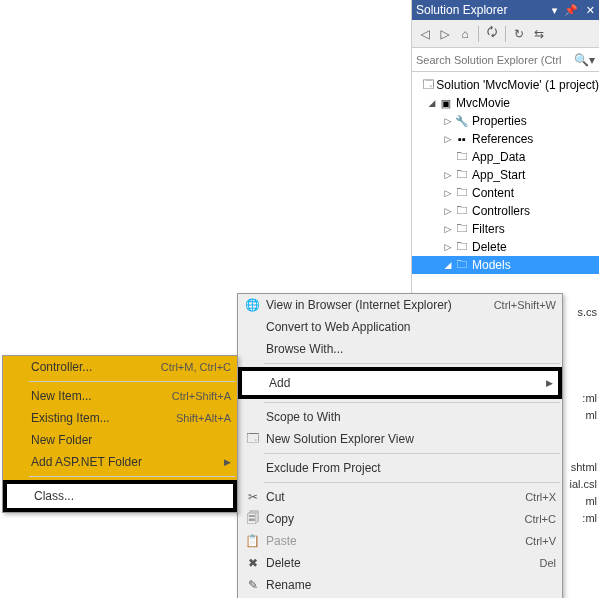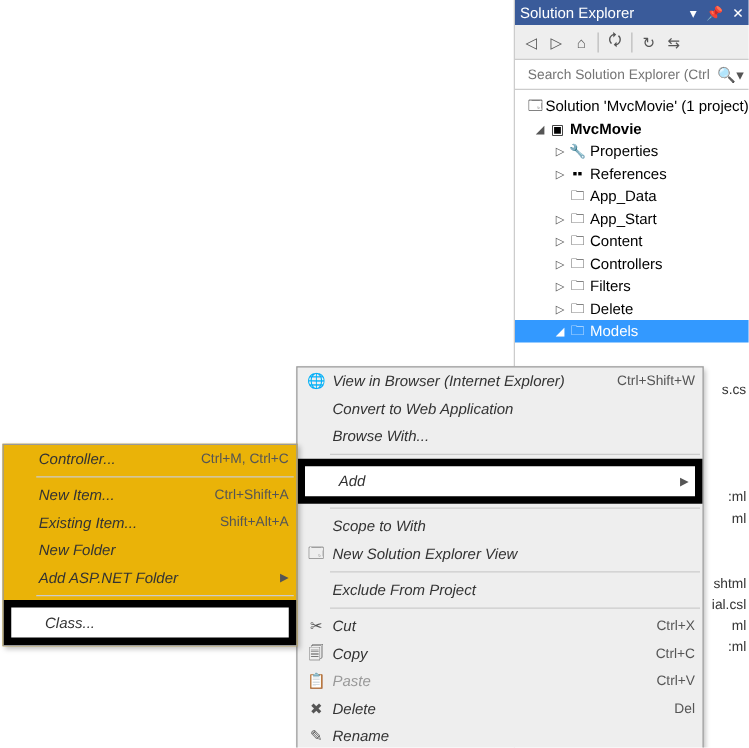--- a/index.html
+++ b/index.html
@@ -9,49 +9,49 @@
 .se-panel { position: absolute; right: 0; top: 0; width: 188px; height: 598px; background: #fff; border-left: 1px solid #ccc; }
 .se-head { background: #3a5b9a; color: #fff; height: 20px; display: flex; align-items: center; padding: 0 4px; justify-content: center; }
 .se-head-title { flex: 1; font-size: 12px; }
 .se-head-icons span { margin-left: 4px; cursor: pointer; color: #fff; font-size: 11px; }
 
 .se-toolbar { background: #eee; height: 28px; display: flex; align-items: center; padding: 0 4px; border-bottom: 1px solid #ccc; gap: 2px; }
 .se-toolbar .tbtn { width: 18px; height: 18px; display: flex; align-items: center; justify-content: center; color: #555; cursor: pointer; }
 .se-toolbar .sep { width: 1px; height: 16px; background: #bbb; margin: 0 2px; }
 
 .se-search { height: 24px; border-bottom: 1px solid #ccc; display: flex; align-items: center; padding: 0 4px; }
-.se-search input { flex: 1; border: none; outline: none; font-size: 11px; color: #999; text-align: center; }
+.se-search input { flex: 1; border: none; outline: none; font-size: 11px; color: #999; }
 .se-search .sicon { color: #555; font-size: 12px; }
 
 .se-tree { padding: 4px 0; }
 .tn { display: flex; align-items: center; height: 18px; white-space: nowrap; cursor: pointer; }
 .tn .tw { width: 12px; text-align: center; font-size: 9px; color: #555; }
 .tn .ti { width: 16px; text-align: center; font-size: 11px; }
 .tn .tl { margin-left: 2px; }
 .tn.l0 { padding-left: 2px; }
 .tn.l1 { padding-left: 14px; }
 .tn.l2 { padding-left: 30px; }
-.tn.bold .tl { font-weight: bold; }
+.tn.bold .tl { font-weight: normal; }
 .tn.sel { background: #3399ff; color: #fff; }
 .tn.sel .tw, .tn.sel .ti { color: #fff; }
 
 
 .partial { position: absolute; right: 2px; font-size: 11px; color: #333; }
 
 
 .cm { position: absolute; background: #eee; border: 1px solid #999; box-shadow: 2px 2px 4px rgba(0,0,0,0.25); }
 .cm.main { left: 237px; top: 293px; width: 326px; }
 .cm.sub { left: 2px; top: 355px; width: 236px; z-index: 5; background: #eab308; }
 
 .mi { display: flex; align-items: center; height: 22px; padding: 0 6px; cursor: pointer; color: #333; }
 .mi .mic { width: 18px; text-align: center; font-size: 12px; color: #555; }
-.mi .mitxt { flex: 1; margin-left: 4px; font-style: italic; }
+.mi .mitxt { flex: 1; margin-left: 4px; }
 .mi .misc { color: #555; font-size: 11px; margin-left: 8px; }
 .mi .miarr { font-size: 9px; color: #555; }
-.mi.hover { background: #fff; border: 6px solid #000000; padding: 12px 5px; height: 22px; }
+.mi.hover { background: #fff; border: 4px solid #000000; padding: 12px 5px; height: 22px; }
 .mi.disabled { color: #999; }
 .mi.disabled .mic { color: #bbb; }
 .msep { height: 1px; background: #ccc; margin: 3px 2px 3px 26px; }
 </style>
 </head>
 <body>
 
 <div class="se-panel">
   <div class="se-head">
     <span class="se-head-title">Solution Explorer</span>

